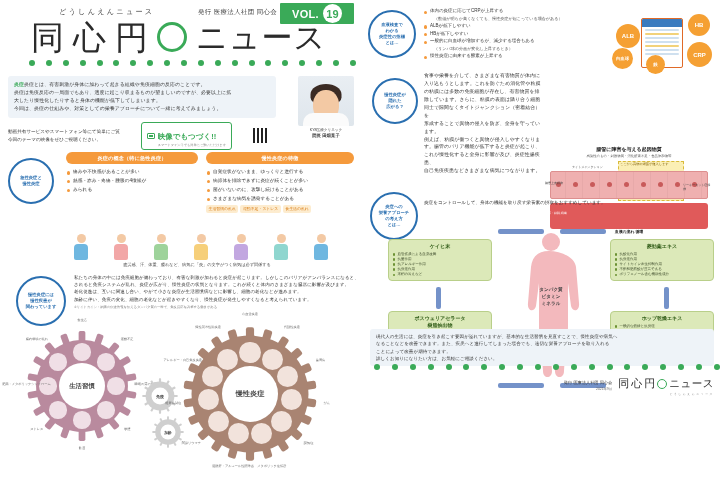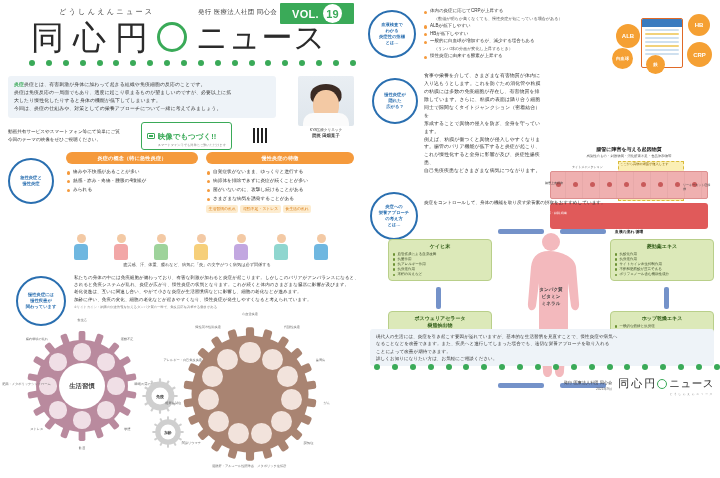--- a/index.html
+++ b/index.html
@@ -467,20 +467,21 @@
                 <rect x="47" y="1" width="6" height="13" rx="1.5" transform="rotate(245.45454545454544 50 50)"></rect>
                 <rect x="47" y="1" width="6" height="13" rx="1.5" transform="rotate(261.8181818181818 50 50)"></rect>
                 <rect x="47" y="1" width="6" height="13" rx="1.5" transform="rotate(278.1818181818182 50 50)"></rect>
                 <rect x="47" y="1" width="6" height="13" rx="1.5" transform="rotate(294.54545454545456 50 50)"></rect>
                 <rect x="47" y="1" width="6" height="13" rx="1.5" transform="rotate(310.90909090909093 50 50)"></rect>
                 <rect x="47" y="1" width="6" height="13" rx="1.5" transform="rotate(327.27272727272725 50 50)"></rect>
                 <rect x="47" y="1" width="6" height="13" rx="1.5" transform="rotate(343.6363636363636 50 50)"></rect>
               </g>
               <circle cx="50" cy="50" r="43" fill="#a98472"></circle>
             </svg></div>
+        <div class="hub" style="width:56px;height:56px;font-size:7.2px;">慢性炎症</div>
       <div class="orbit" style="width: 21.08px; height: 21.08px; left: 57.46px; top: 15.98px; background: rgb(242, 227, 220);"></div>
           <div class="glab" style="left: 52px; top: -13.52px; width: 32px;">心血管疾患</div>
           <div class="orbit" style="width: 21.08px; height: 21.08px; left: 79.8858px; top: 22.5648px; background: rgb(242, 227, 220);"></div>
           <div class="glab" style="left: 93.9105px; top: -1.21397px; width: 32px;">代謝性疾患</div>
           <div class="orbit" style="width: 21.08px; height: 21.08px; left: 95.1915px; top: 40.2286px; background: rgb(242, 227, 220);"></div>
           <div class="glab" style="left: 122.515px; top: 31.797px; width: 32px;">歯周病</div>
           <div class="orbit" style="width: 21.08px; height: 21.08px; left: 98.5178px; top: 63.3632px; background: rgb(242, 227, 220);"></div>
           <div class="glab" style="left: 128.731px; top: 75.0322px; width: 32px;">がん</div>
           <div class="orbit" style="width: 21.08px; height: 21.08px; left: 88.8085px; top: 84.6236px; background: rgb(242, 227, 220);"></div>
           <div class="glab" style="left: 110.586px; top: 114.765px; width: 32px;">認知症</div>

